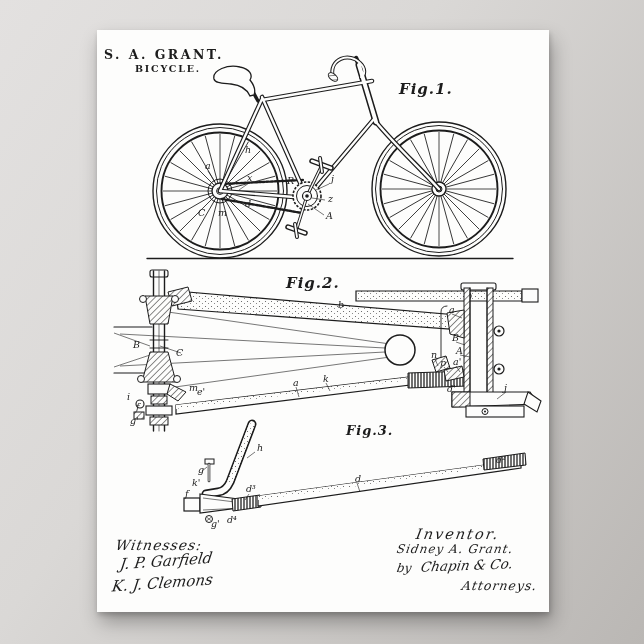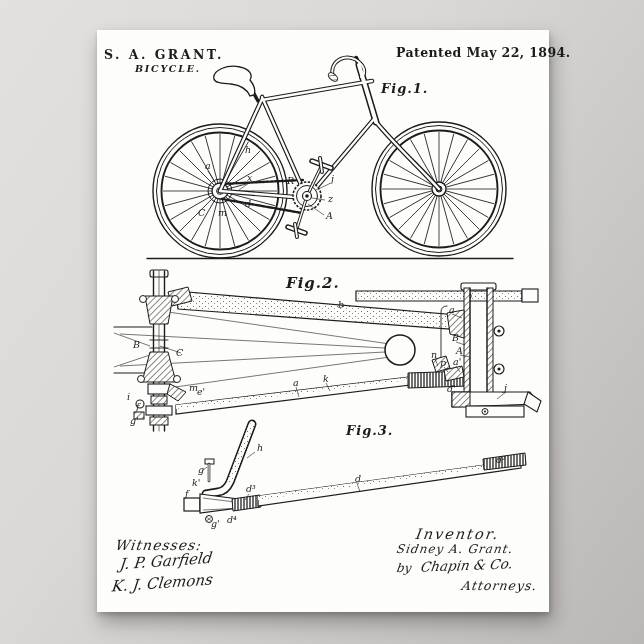--- a/index.html
+++ b/index.html
@@ -293,24 +293,23 @@
         <text class="ll" x="246" y="492">d³</text>
         <text class="ll" x="355" y="482">d</text>
         <text class="ll" x="496" y="463">d²</text>
         <text class="ll" x="211" y="527">g'</text>
         <text class="ll" x="227" y="523">d⁴</text>
       </g>
     </g>
   </svg>
 
   <div class="txt slab" style="left:104px;top:49px;font-size:12.5px;letter-spacing:2.5px;">S. A. GRANT.</div>
-  <div class="txt slab" style="left:135px;top:64px;font-size:9.5px;letter-spacing:1.8px;font-style:italic;">BICYCLE.</div>
-  <div class="txt slab" style="left:396px;top:47px;font-size:12.5px;letter-spacing:0.4px;">Patented May 22, 1894.</div>
-
-  <div class="txt ital slab" style="left:381px;top:82px;font-size:13px;letter-spacing:1px;">Fig.1.</div>
+  <div class="txt slab" style="left:135px;top:64px;font-size:9.5px;letter-spacing:1.8px;">BICYCLE.</div>
+
+  <div class="txt ital slab" style="left:399px;top:82px;font-size:15px;letter-spacing:1px;">Fig.1.</div>
   <div class="txt ital slab" style="left:286px;top:276px;font-size:15px;letter-spacing:1px;">Fig.2.</div>
   <div class="txt ital slab" style="left:346px;top:424px;font-size:13px;letter-spacing:1px;">Fig.3.</div>
 
   <div class="txt script" style="left:116px;top:538px;font-size:14px;letter-spacing:1px;">Witnesses:</div>
   <div class="txt script" style="left:120px;top:554px;font-size:15px;transform:rotate(-4deg) skewX(-12deg);">J. P. Garfield</div>
   <div class="txt script" style="left:112px;top:576px;font-size:15px;transform:rotate(-4deg) skewX(-12deg);">K. J. Clemons</div>
 
   <div class="txt script" style="left:416px;top:527px;font-size:14.5px;letter-spacing:2px;">Inventor.</div>
   <div class="txt script" style="left:397px;top:543px;font-size:12px;letter-spacing:1px;">Sidney A. Grant.</div>
   <div class="txt script" style="left:397px;top:562px;font-size:12px;">by</div>

